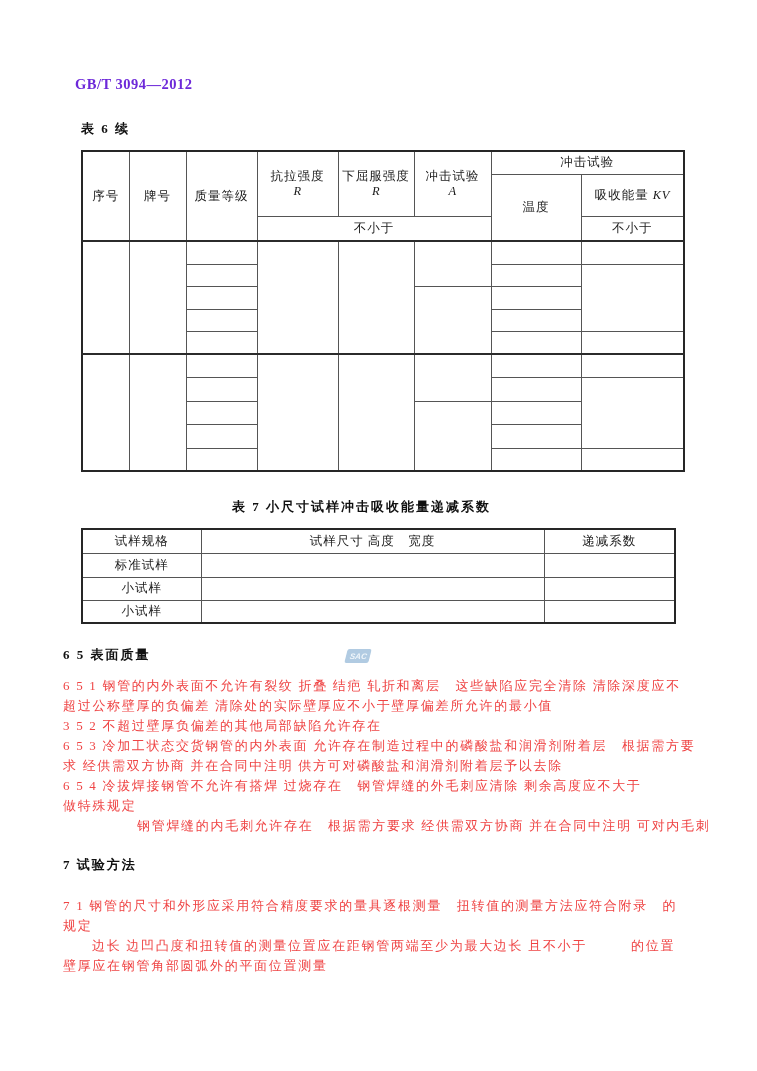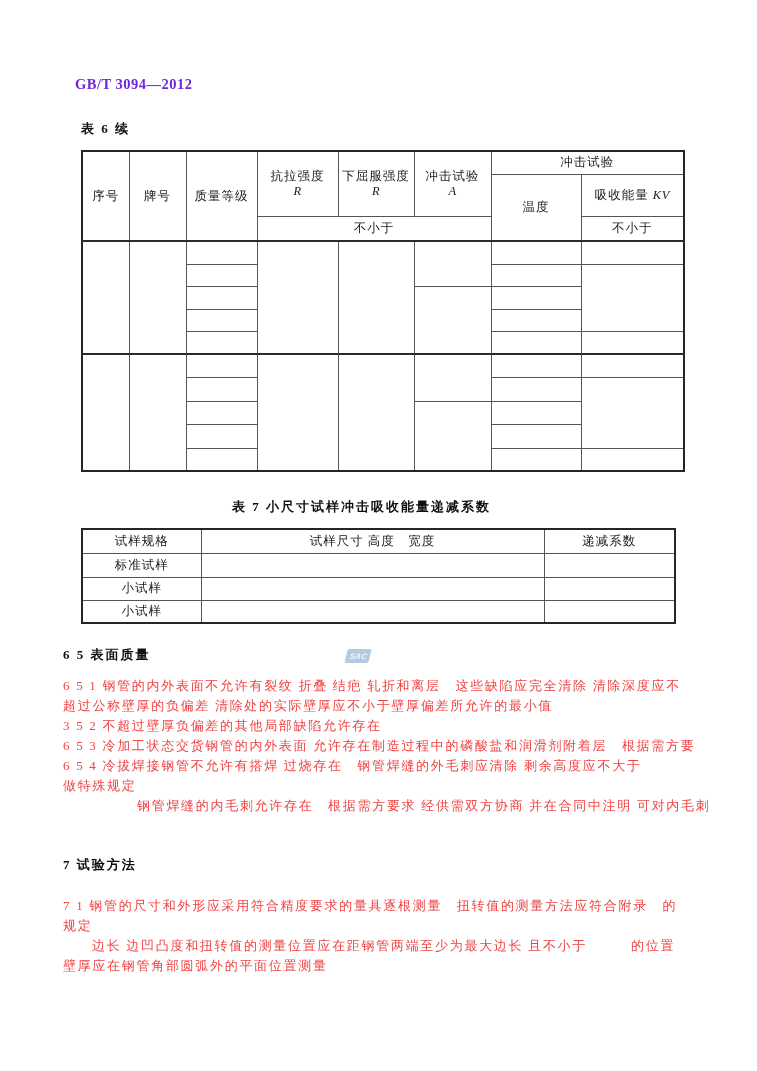--- a/index.html
+++ b/index.html
@@ -205,20 +205,21 @@
     <span>SAC</span>
   </div>
 
   <div class="sec-heading" style="top:645px">6 5  表面质量</div>
 
   <div class="textblock" style="top:676px">
     <div class="tl">6 5 1  钢管的内外表面不允许有裂纹 折叠 结疤 轧折和离层　这些缺陷应完全清除 清除深度应不</div>
     <div class="tl">超过公称壁厚的负偏差 清除处的实际壁厚应不小于壁厚偏差所允许的最小值</div>
     <div class="tl">3 5 2  不超过壁厚负偏差的其他局部缺陷允许存在</div>
     <div class="tl">6 5 3  冷加工状态交货钢管的内外表面 允许存在制造过程中的磷酸盐和润滑剂附着层　根据需方要</div>
+    <div class="tl">求 经供需双方协商 并在合同中注明 供方可对磷酸盐和润滑剂附着层予以去除</div>
     <div class="tl">6 5 4  冷拔焊接钢管不允许有搭焊 过烧存在　钢管焊缝的外毛刺应清除 剩余高度应不大于</div>
     <div class="tl">做特殊规定</div>
     <div class="tl ind-a">钢管焊缝的内毛刺允许存在　根据需方要求 经供需双方协商 并在合同中注明 可对内毛刺</div>
   </div>
 
   <div class="sec-heading" style="top:855px">7  试验方法</div>
 
   <div class="textblock" style="top:896px">
     <div class="tl">7 1  钢管的尺寸和外形应采用符合精度要求的量具逐根测量　扭转值的测量方法应符合附录　的</div>
     <div class="tl">规定</div>

